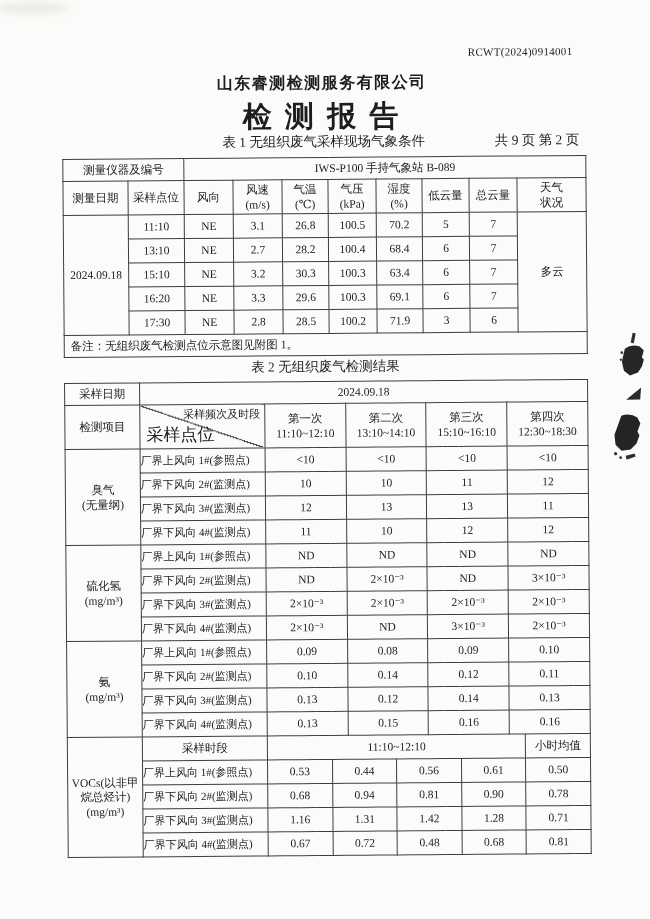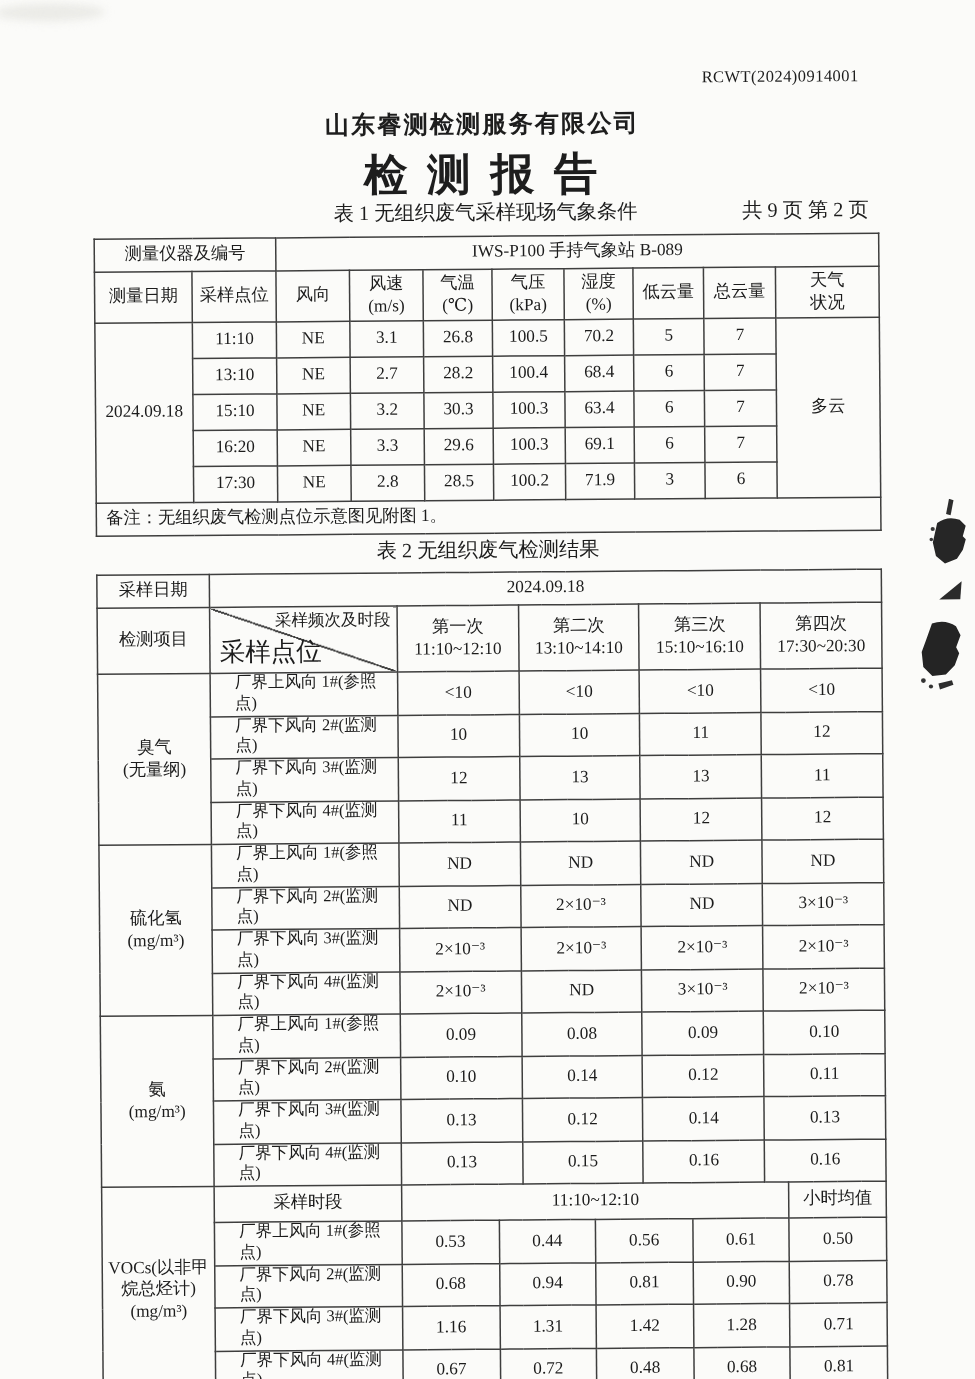--- a/index.html
+++ b/index.html
@@ -20,21 +20,21 @@
   .caption-row{top:133px;left:65px;width:523px;height:20px;}
   #table1-caption{display:block;text-align:center;font-size:13.5px;}
   #page-info{position:absolute;right:6px;top:0;font-size:13.5px;margin-left:37px;}
   #table2-caption{top:358px;left:65px;width:523px;text-align:center;font-size:13.5px;}
 
   table{border-collapse:collapse;table-layout:fixed;position:absolute;background:transparent;}
   td{border:1px solid #3e3e3e;text-align:center;vertical-align:middle;
      font-size:11.5px;line-height:1.25;padding:0 1px;overflow:hidden;color:#1c1c1c;}
   .pre{white-space:pre-line;}
   .ba{word-break:break-all;}
-  .pt{text-align:left;padding-left:16px;font-size:11px;}
+  .pt{text-align:left;padding-left:0;font-size:11px;}
   .remark-cell{text-align:left;padding-left:6px;}
   tr.h22{height:22px;} tr.h34{height:34px;} tr.h24{height:24px;} tr.h44{height:44px;}
   #t1{left:65px;top:157px;width:523px;}
   #t2{left:65px;top:381px;width:523px;}
 
   .diag{position:relative;padding:0;
     background-image:linear-gradient(to top right,
       transparent calc(50% - .6px), #3e3e3e calc(50% - .6px),
       #3e3e3e calc(50% + .6px), transparent calc(50% + .6px));}
   .diag .dt{position:absolute;top:3px;right:4px;font-size:11px;}
@@ -196,21 +196,21 @@
       <td colspan="5">
         <div>第二次</div>
         <div>13:10~14:10</div>
       </td>
       <td colspan="5">
         <div>第三次</div>
         <div>15:10~16:10</div>
       </td>
       <td colspan="5">
         <div>第四次</div>
-        <div>17:30~20:30</div>
+        <div>12:30~18:30</div>
       </td>
     </tr>
 
     <tr class="h24">
       <td rowspan="4" class="pre">臭气
 (无量纲)</td>
       <td class="pt">厂界上风向 1#(参照点)</td>
       <td colspan="5">&lt;10</td>
       <td colspan="5">&lt;10</td>
       <td colspan="5">&lt;10</td>

